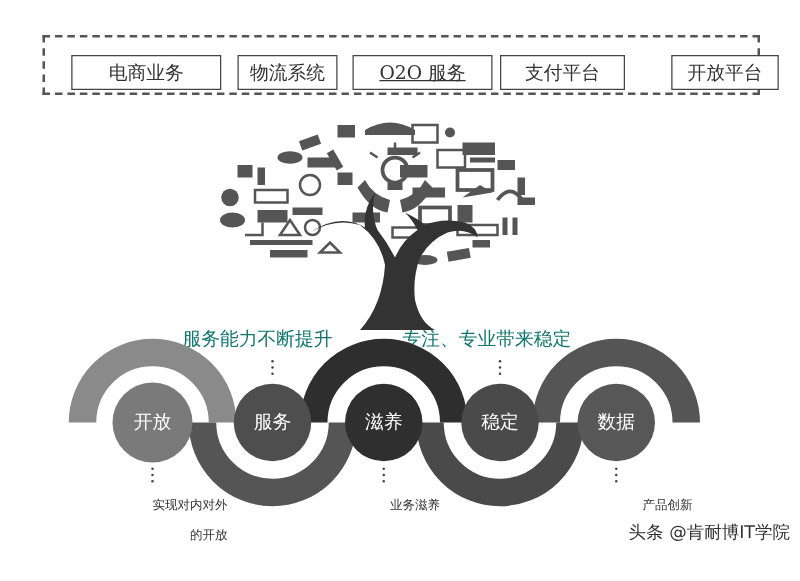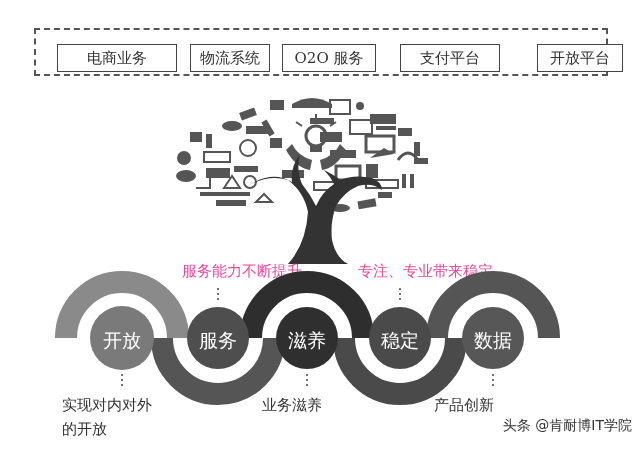--- a/index.html
+++ b/index.html
@@ -3,36 +3,36 @@
 <meta charset="utf-8">
 <style>
   html, body { margin:0; padding:0; background:#ffffff; }
   body { width:640px; height:465px; position:relative; overflow:hidden;
          font-family: "DejaVu Serif", "Liberation Serif", serif; color:#333; }
   .dashed-frame { position:absolute; left:34px; top:28px; width:574px; height:48px;
                   border:2px dashed #555; box-sizing:border-box; }
   .top-box { position:absolute; top:44px; height:28px; border:1.5px solid #444; box-sizing:border-box;
              display:flex; align-items:center; justify-content:center; font-size:15px; color:#333; background:#fff;text-align:center; }
   .tree-wrap { position:absolute; left:170px; top:96px; width:300px; height:168px; }
-  .caption { position:absolute; font-size:15px; color:#ec4899; white-space:nowrap;margin-left:36px; }
+  .caption { position:absolute; font-size:15px; color:#0f766e; white-space:nowrap; }
   .wave { position:absolute; left:0; top:0; width:640px; height:465px; }
-  .node-label { position:absolute; font-family:"DejaVu Sans", sans-serif; font-size:19px; color:#fff;
+  .node-label { position:absolute; font-family:"DejaVu Sans", sans-serif; font-size:15px; color:#fff;
                 width:60px; text-align:center; }
   .dots { position:absolute; width:4px; }
   .dots i { display:block; width:2px; height:2px; background:#444; border-radius:1px; margin:0 auto 3px; }
-  .bottom-text { position:absolute; font-size:15px; color:#333; text-align:left; line-height:24px; }
+  .bottom-text { position:absolute; font-size:10px; color:#333; text-align:right; line-height:24px; }
   .watermark { position:absolute; right:8px; bottom:30px; font-family:"DejaVu Sans", sans-serif; font-size:14px; color:#333; }
 </style>
 </head>
 <body>
 
 <div class="dashed-frame"></div>
 <div class="top-box" style="left:57px;width:120px;">电商业务</div>
 <div class="top-box" style="left:190px;width:80px;">物流系统</div>
-<div class="top-box" style="left:282px;width:94px;">O2O 服务</div>
+<div class="top-box" style="left:282px;width:112px;text-decoration:underline;">O2O 服务</div>
 <div class="top-box" style="left:400px;width:100px;">支付平台</div>
 <div class="top-box" style="left:537px;width:86px;">开放平台</div>
 
 <div class="tree-wrap">
   <svg width="300" height="168" viewBox="0 0 300 168">
 
     <g fill="#555">
       <rect x="100" y="4" width="14" height="10"></rect>
       <path d="M122 8 q20 -12 40 0 v4 h-40z"></path>
       <rect x="160" y="4" width="20" height="14" fill="none" stroke="#555" stroke-width="2"></rect>

